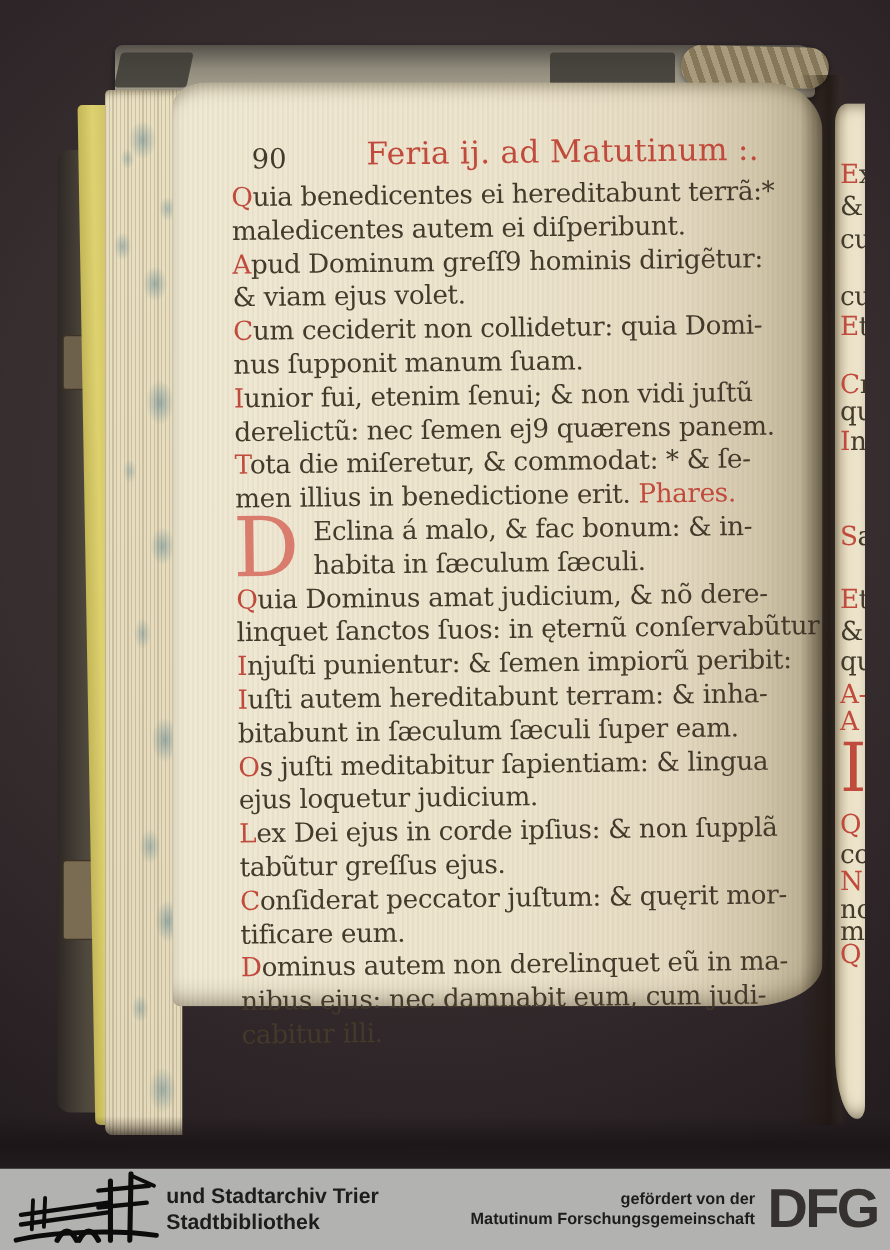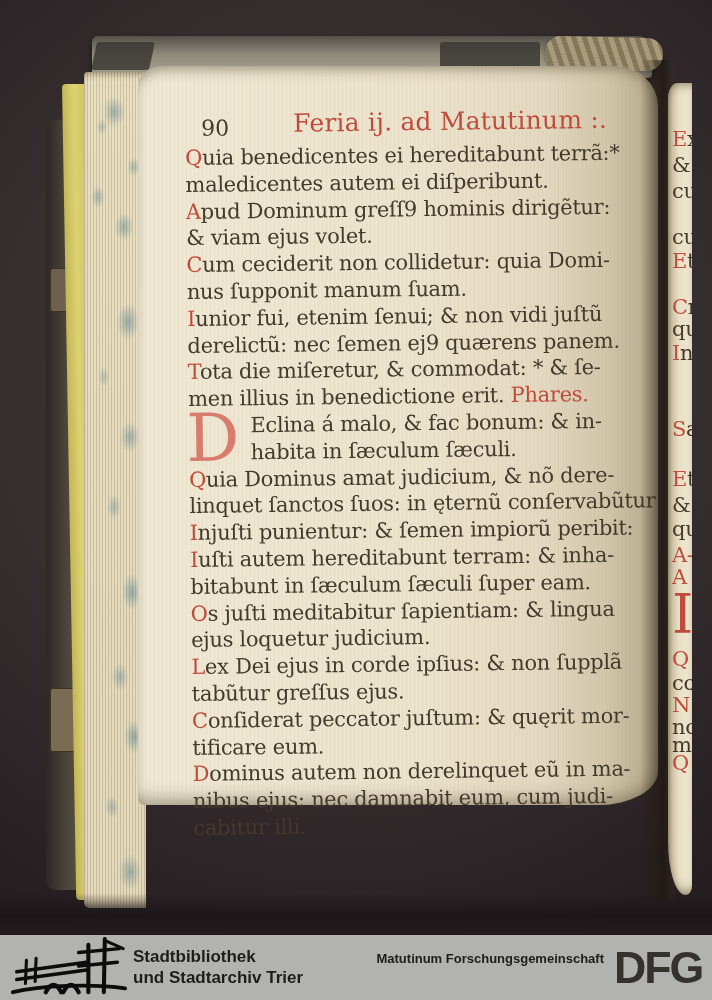--- a/index.html
+++ b/index.html
@@ -195,21 +195,22 @@
       <path d="M6,44 L78,34" stroke-width="3.6"></path>
       <path d="M16,24 L15,48" stroke-width="3.2"></path>
       <path d="M26,22 L25,46" stroke-width="3.2"></path>
       <path d="M80,8 L80,57" stroke-width="4.2"></path>
       <path d="M97,2 L96,57" stroke-width="4.2"></path>
       <path d="M70,16 L112,12" stroke-width="3.6"></path>
       <path d="M70,30 L110,26" stroke-width="3.6"></path>
       <path d="M98,4 L116,12" stroke-width="3.2"></path>
     </svg>
     <div class="lib-text">
+      <div>und Stadtarchiv Trier</div>
       <div>Stadtbibliothek</div>
-      <div>und Stadtarchiv Trier</div>
     </div>
     <div class="fund-text">
+      <div>gefördert von der</div>
       <div>Matutinum Forschungsgemeinschaft</div>
     </div>
     <div class="dfg">DFG</div>
   </div>
 </div>
 
 </body></html>

